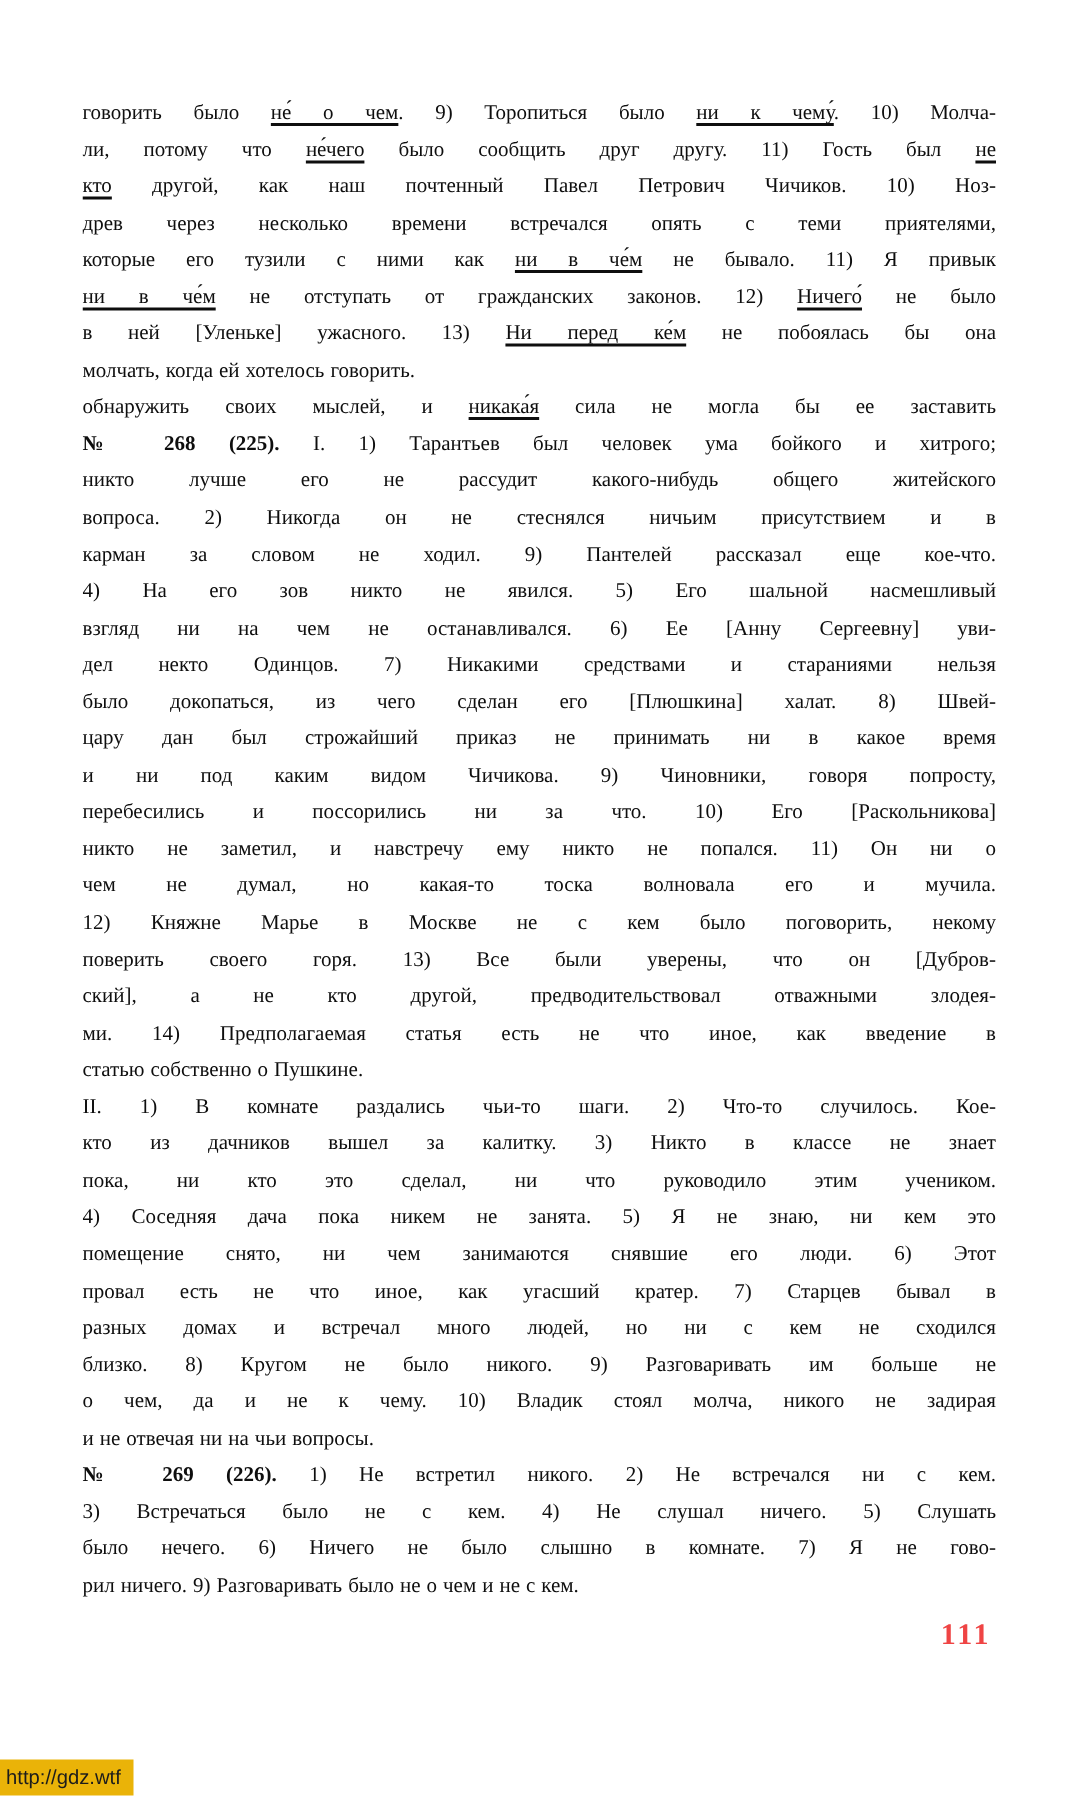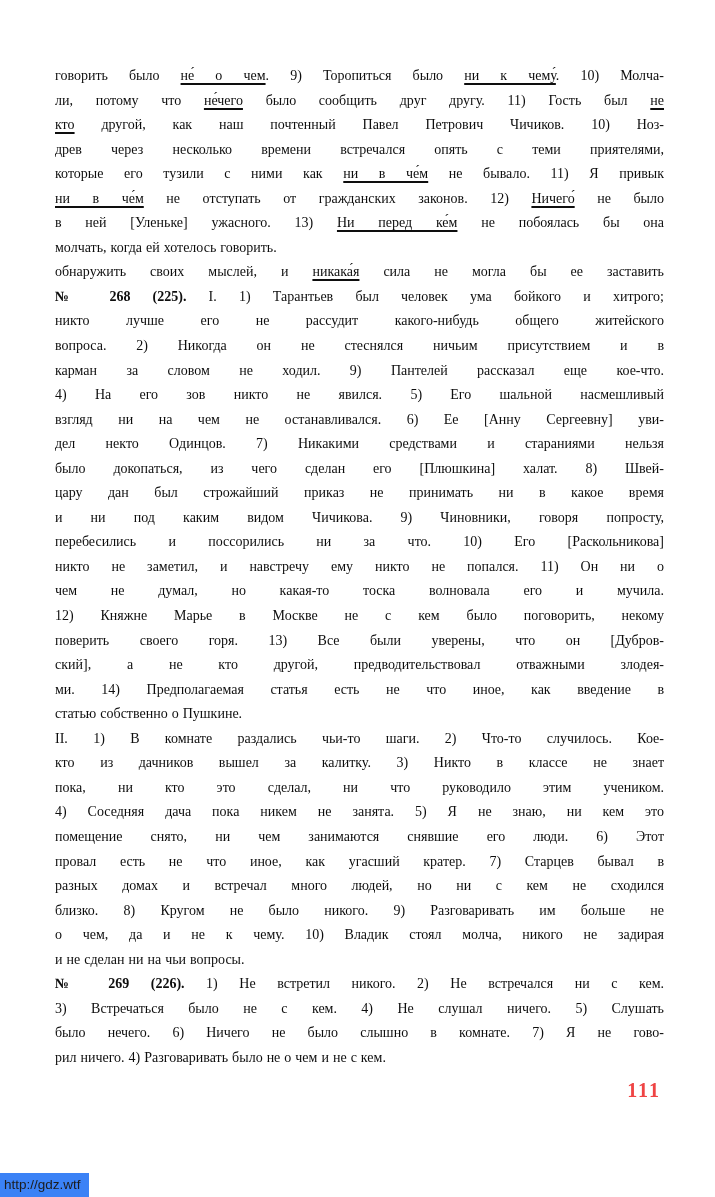--- a/index.html
+++ b/index.html
@@ -46,21 +46,21 @@
     right: 54px;
     font-size: 20px;
     font-weight: bold;
     letter-spacing: 2px;
     color: #ef4444;
   }
   .watermark {
     position: absolute;
     left: 0;
     bottom: 0;
-    background: #3b82f6;
+    background: #eab308;
     color: #1c1c1c;
     font-family: "Liberation Sans", sans-serif;
     font-size: 13.5px;
     line-height: 17px;
     padding: 3px 8px 4px 4px;
   }
 </style>
 </head>
 <body>
 
@@ -99,25 +99,25 @@
     <div class="para">
       <div class="line"><span>II. 1) В комнате раздались чьи-то шаги. 2) Что-то случилось. Кое-</span></div>
       <div class="line"><span>кто из дачников вышел за калитку. 3) Никто в классе не знает</span></div>
       <div class="line"><span>пока, ни кто это сделал, ни что руководило этим учеником.</span></div>
       <div class="line"><span>4) Соседняя дача пока никем не занята. 5) Я не знаю, ни кем это</span></div>
       <div class="line"><span>помещение снято, ни чем занимаются снявшие его люди. 6) Этот</span></div>
       <div class="line"><span>провал есть не что иное, как угасший кратер. 7) Старцев бывал в</span></div>
       <div class="line"><span>разных домах и встречал много людей, но ни с кем не сходился</span></div>
       <div class="line"><span>близко. 8) Кругом не было никого. 9) Разговаривать им больше не</span></div>
       <div class="line"><span>о чем, да и не к чему. 10) Владик стоял молча, никого не задирая</span></div>
-      <div class="line last"><span>и не сделан ни на чьи вопросы.</span></div>
+      <div class="line last"><span>и не отвечая ни на чьи вопросы.</span></div>
     </div>
     <div class="para">
       <div class="line"><span class="b">№ 269 (226).</span><span> 1) Не встретил никого. 2) Не встречался ни с кем.</span></div>
       <div class="line"><span>3) Встречаться было не с кем. 4) Не слушал ничего. 5) Слушать</span></div>
       <div class="line"><span>было нечего. 6) Ничего не было слышно в комнате. 7) Я не гово-</span></div>
-      <div class="line last"><span>рил ничего. 4) Разговаривать было не о чем и не с кем.</span></div>
+      <div class="line last"><span>рил ничего. 9) Разговаривать было не о чем и не с кем.</span></div>
     </div>
   </div>
 
 <div class="page-number">111</div>
 
 <div class="watermark">http://gdz.wtf</div>
 
 </body></html>

